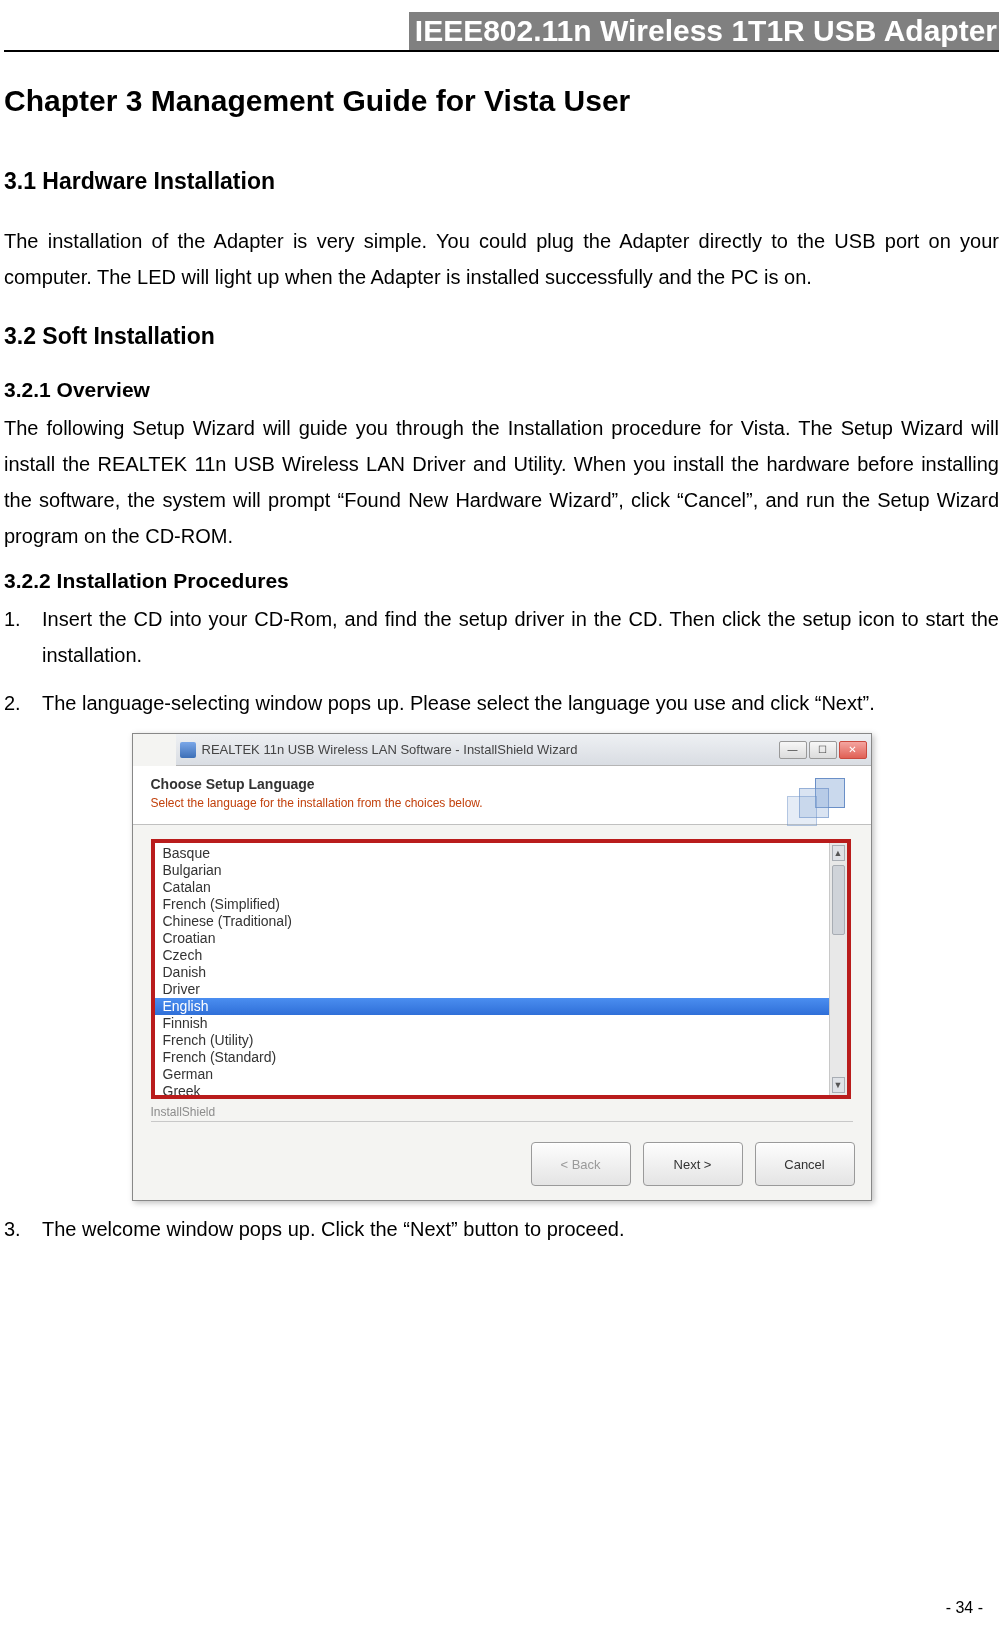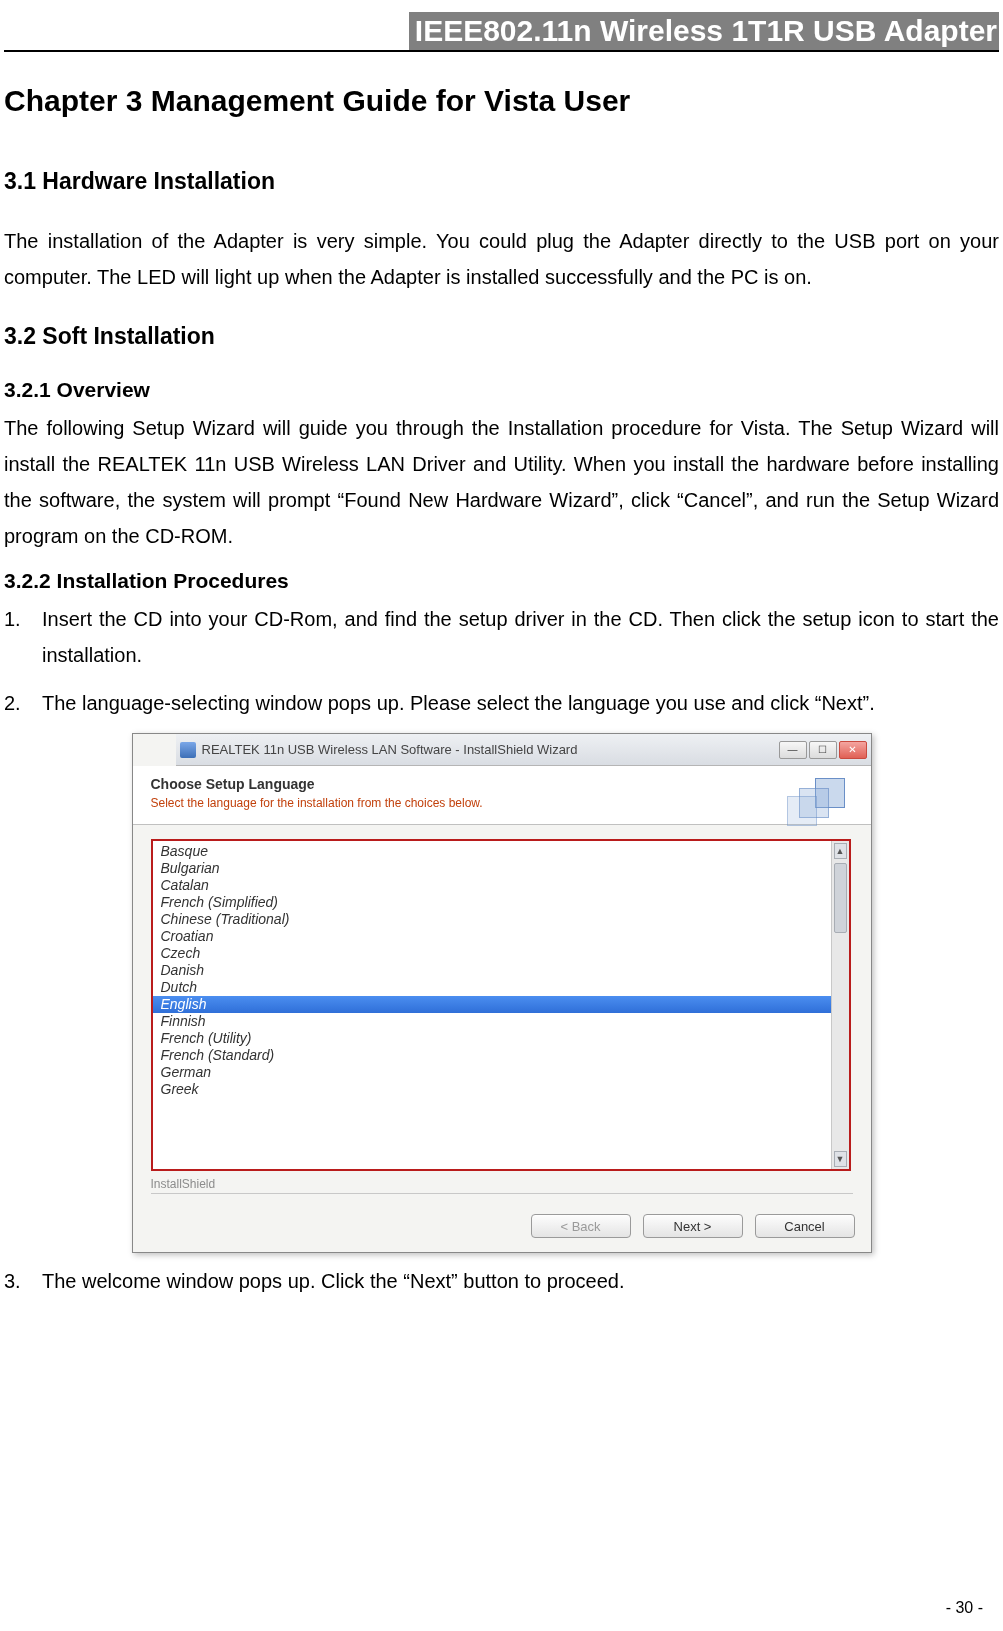--- a/index.html
+++ b/index.html
@@ -149,28 +149,27 @@
     .dlg-head .deco .square {
       position:absolute; width:30px; height:30px;
       border:1px solid #6a8fc7; background:rgba(150,180,220,0.5);
     }
     .dlg-body {
       padding: 14px 18px 8px 18px;
       background: #f4f4f2;
     }
     .listbox {
       width: 700px;
-      height: 332px;
-      border: 2px solid #b91c1c;
+      height: 260px;
+      border: 4px solid #b91c1c;
       background: #fff;
       overflow: hidden;
       position: relative;
       font-size: 14px;
       color: #333;
-      font-style: italic;
     }
     .listbox .scroll {
       position:absolute; right:0; top:0; bottom:0; width:18px;
       background:#e8e8e8; border-left:1px solid #c8c8c8;
     }
     .listbox .scroll .thumb {
       position:absolute; left:2px; right:2px; top:22px; height:70px;
       background:#cfd3d9; border:1px solid #a8adb4; border-radius:2px;
     }
     .listbox .scroll .arrow {
@@ -199,21 +198,21 @@
     }
     .dlg-foot {
       padding: 10px 16px 14px 16px;
       background: #f4f4f2;
       display: flex;
       justify-content: flex-end;
       gap: 12px;
     }
     .dlg-btn {
       min-width: 100px;
-      height: 24px;
+      height: 44px;
       border: 1px solid #9a9a9a;
       border-radius: 4px;
       background: linear-gradient(#fdfdfd,#e4e4e4);
       font-size: 13px;
       color: #333;
       display:flex;align-items:center;justify-content:center;
       box-shadow: 0 1px 0 rgba(255,255,255,0.7) inset;
     }
     .dlg-btn.disabled { color:#9a9a9a; }
     .page-num {
@@ -275,21 +274,21 @@
         <div class="listbox">
           <div class="items" id="lang-items">
               <div class="item">Basque</div>
               <div class="item">Bulgarian</div>
               <div class="item">Catalan</div>
               <div class="item">French (Simplified)</div>
               <div class="item">Chinese (Traditional)</div>
               <div class="item">Croatian</div>
               <div class="item">Czech</div>
               <div class="item">Danish</div>
-              <div class="item">Dutch</div>
+              <div class="item">Driver</div>
               <div class="item selected">English</div>
               <div class="item">Finnish</div>
               <div class="item">French (Utility)</div>
               <div class="item">French (Standard)</div>
               <div class="item">German</div>
               <div class="item">Greek</div>
             </div>
           <div class="scroll">
             <div class="arrow up">▲</div>
             <div class="thumb"></div>
@@ -308,13 +307,13 @@
       </div>
     </div>
   </div>
 
   <ol class="numbered" start="3">
     <li><span class="num">3.</span><span>The welcome window pops up. Click the “Next” button to proceed.</span></li>
   </ol>
 
 </div>
 
-<div class="page-num">- 30 -</div>
+<div class="page-num">- 34 -</div>
 
 </body></html>

